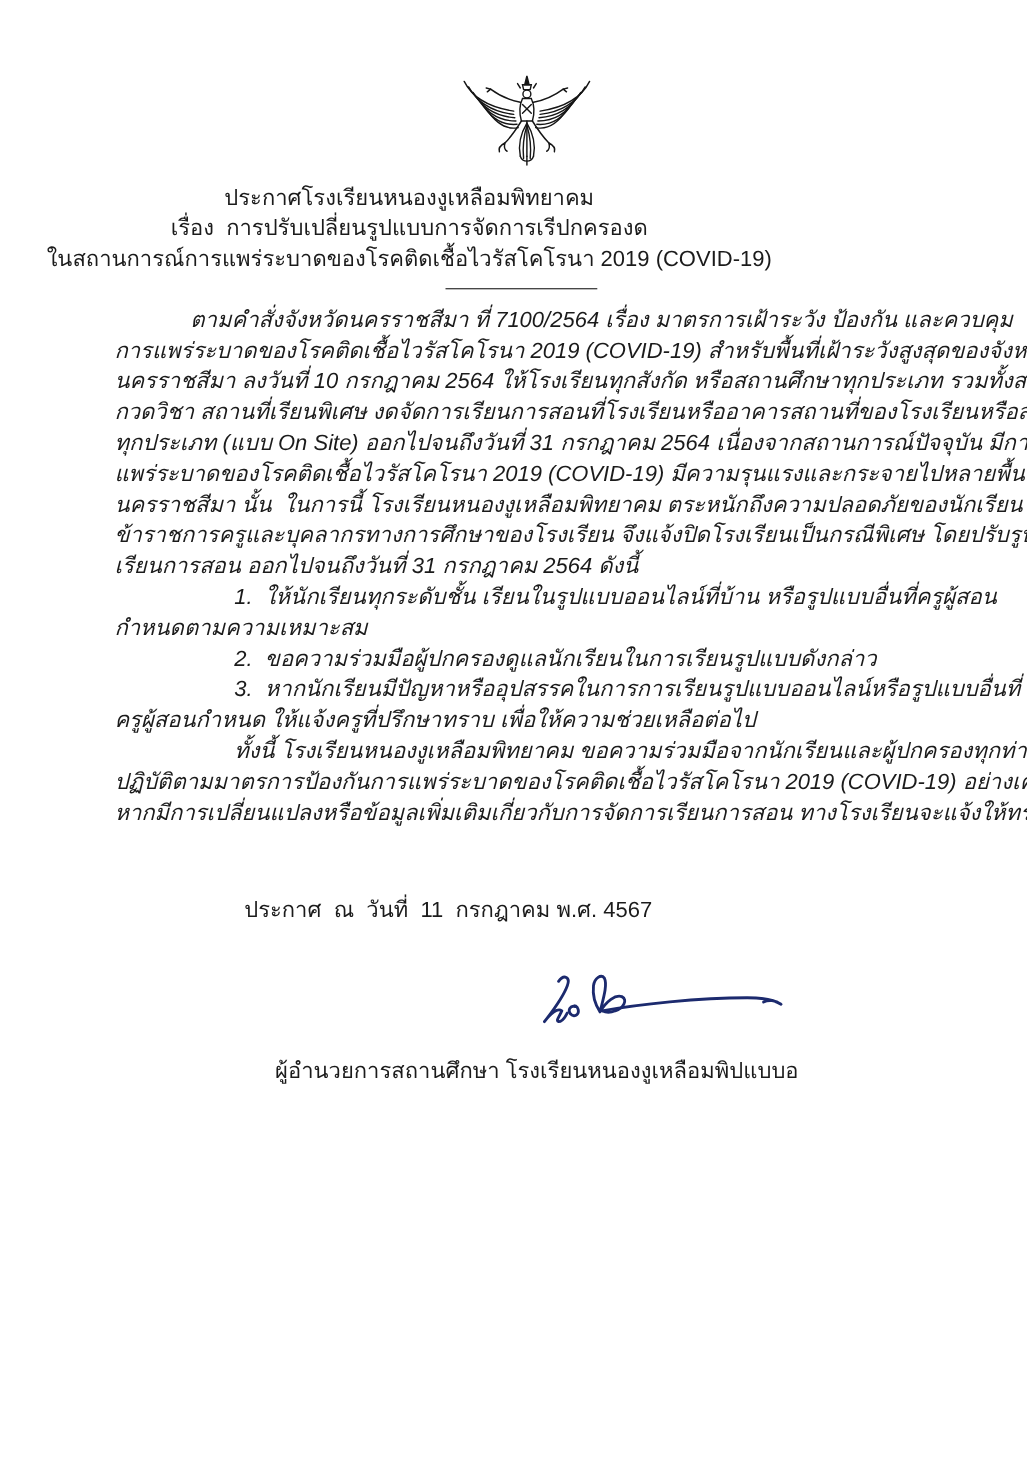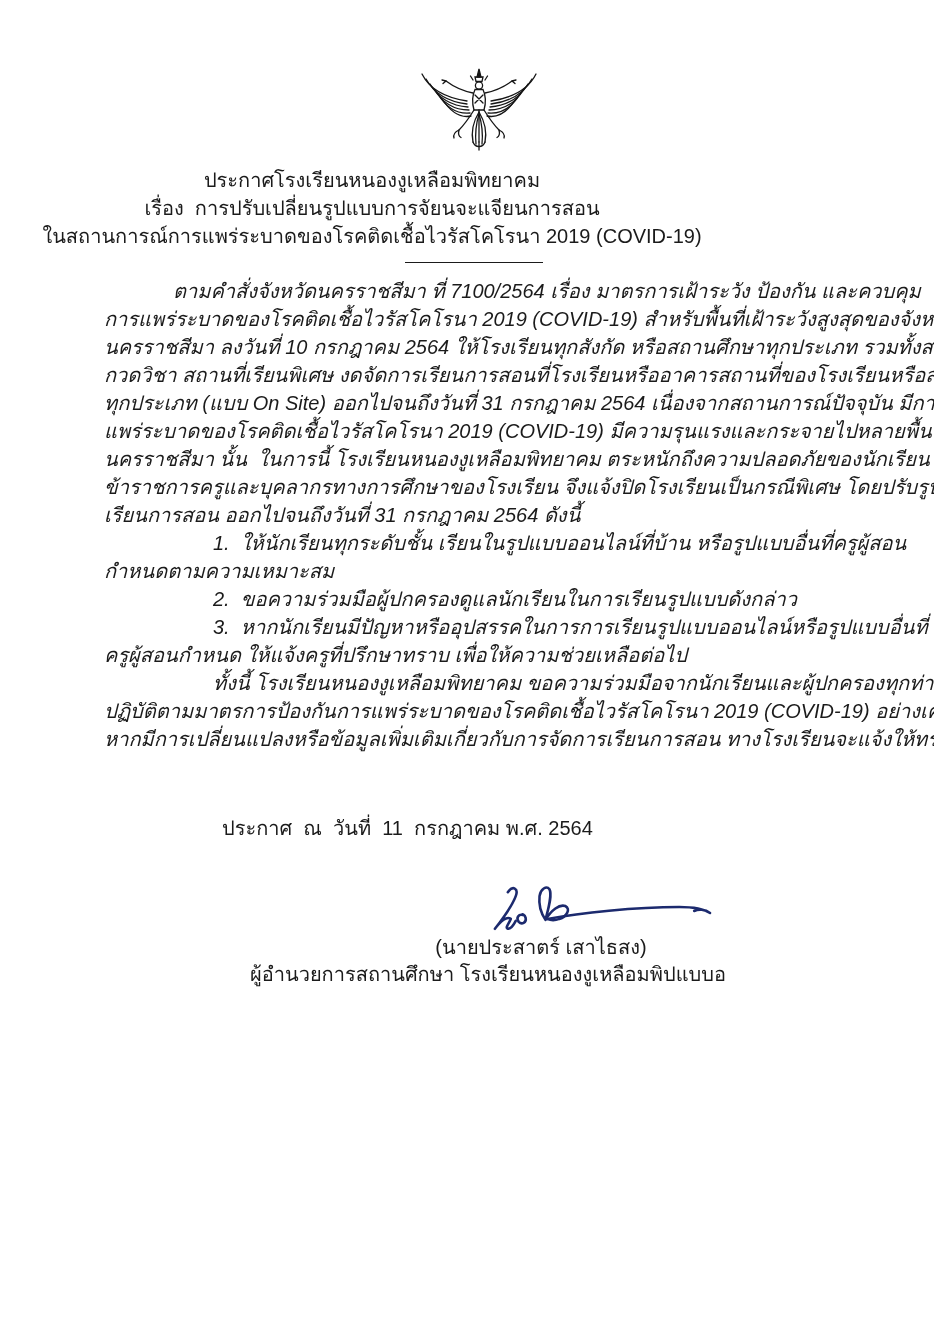--- a/index.html
+++ b/index.html
@@ -95,21 +95,21 @@
       <path d="M70,44 C76,54 78,64 76,74"></path>
       <path d="M70,46 C67,56 66,66 67,76"></path>
       <path d="M70,46 C73,56 74,66 73,76"></path>
       <path d="M64,74 C66,80 74,80 76,74"></path>
       <path d="M70,74 L70,82"></path>
     </g>
   </svg>
 
   <div class="title-block">
     <div class="title-line">ประกาศโรงเรียนหนองงูเหลือมพิทยาคม</div>
-    <div class="title-line">เรื่อง  การปรับเปลี่ยนรูปแบบการจัยนจะแจียนการสอน</div>
+    <div class="title-line">เรื่อง  การปรับเปลี่ยนรูปแบบการจัดการเรีปกครองด</div>
     <div class="title-line">ในสถานการณ์การแพร่ระบาดของโรคติดเชื้อไวรัสโคโรนา 2019 (COVID-19)</div>
   </div>
 
   <div class="divider"></div>
 
   <div class="body-text">
       <div class="line indent-paragraph">ตามคำสั่งจังหวัดนครราชสีมา ที่ 7100/2564 เรื่อง มาตรการเฝ้าระวัง ป้องกัน และควบคุม</div>
       <div class="line indent-none">การแพร่ระบาดของโรคติดเชื้อไวรัสโคโรนา 2019 (COVID-19) สำหรับพื้นที่เฝ้าระวังสูงสุดของจังหวัด</div>
       <div class="line indent-none">นครราชสีมา ลงวันที่ 10 กรกฎาคม 2564 ให้โรงเรียนทุกสังกัด หรือสถานศึกษาทุกประเภท รวมทั้งสถาบัน</div>
       <div class="line indent-none">กวดวิชา สถานที่เรียนพิเศษ งดจัดการเรียนการสอนที่โรงเรียนหรืออาคารสถานที่ของโรงเรียนหรือสถานศึกษา</div>
@@ -121,27 +121,26 @@
       <div class="line indent-list">1.  ให้นักเรียนทุกระดับชั้น เรียนในรูปแบบออนไลน์ที่บ้าน หรือรูปแบบอื่นที่ครูผู้สอน</div>
       <div class="line indent-none">กำหนดตามความเหมาะสม</div>
       <div class="line indent-list">2.  ขอความร่วมมือผู้ปกครองดูแลนักเรียนในการเรียนรูปแบบดังกล่าว</div>
       <div class="line indent-list">3.  หากนักเรียนมีปัญหาหรืออุปสรรคในการการเรียนรูปแบบออนไลน์หรือรูปแบบอื่นที่</div>
       <div class="line indent-none">ครูผู้สอนกำหนด ให้แจ้งครูที่ปรึกษาทราบ เพื่อให้ความช่วยเหลือต่อไป</div>
       <div class="line indent-list">ทั้งนี้ โรงเรียนหนองงูเหลือมพิทยาคม ขอความร่วมมือจากนักเรียนและผู้ปกครองทุกท่าน</div>
       <div class="line indent-none">ปฏิบัติตามมาตรการป้องกันการแพร่ระบาดของโรคติดเชื้อไวรัสโคโรนา 2019 (COVID-19) อย่างเคร่งครัด</div>
       <div class="line indent-none">หากมีการเปลี่ยนแปลงหรือข้อมูลเพิ่มเติมเกี่ยวกับการจัดการเรียนการสอน ทางโรงเรียนจะแจ้งให้ทราบทาง</div>
     </div>
 
-  <div class="date-line">ประกาศ  ณ  วันที่  11  กรกฎาคม พ.ศ. 2564</div>
+  <div class="date-line">ประกาศ  ณ  วันที่  11  กรกฎาคม พ.ศ. 4567</div>
 
   <svg class="signature" viewBox="0 0 230 56" xmlns="http://www.w3.org/2000/svg">
     <g stroke="#1c2a6e" fill="none" stroke-width="2.6" stroke-linecap="round" stroke-linejoin="round">
       <path d="M22,12 C27,5 33,8 30,16 C26,27 16,40 9,49 C15,41 21,36 25,39 C23,44 19,48 22,49 C25,49 28,45 30,41"></path>
       <path d="M37,35 C33,34 30,38 33,42 C36,45 41,43 40,38 C39,34 36,34 37,35"></path>
       <path d="M60,40 C63,28 67,15 64,9 C61,5 55,9 54,16 C53,25 56,34 60,40 C66,30 74,24 80,26 C86,29 81,37 74,39 C69,41 64,40 62,39"></path>
       <path d="M62,39 C95,33 150,27 195,27 C210,27 220,29 226,33 C221,29 214,29 210,31"></path>
     </g>
   </svg>
 
-  <div class="signer-name">(นายประสาตร์ เสาไธสง)</div>
   <div class="signer-title">ผู้อำนวยการสถานศึกษา โรงเรียนหนองงูเหลือมพิปแบบอ</div>
 
 </div>
 
 </body></html>

